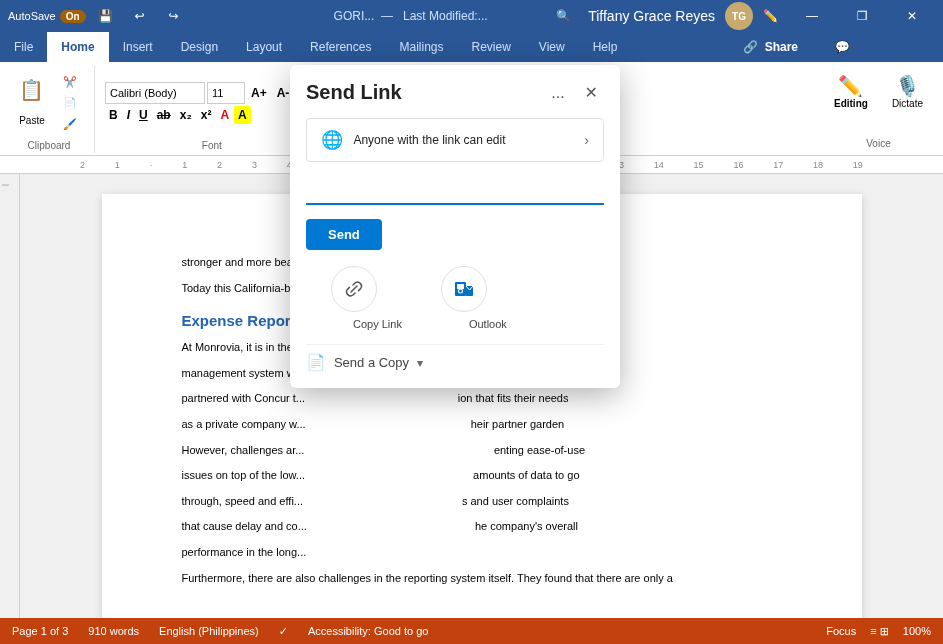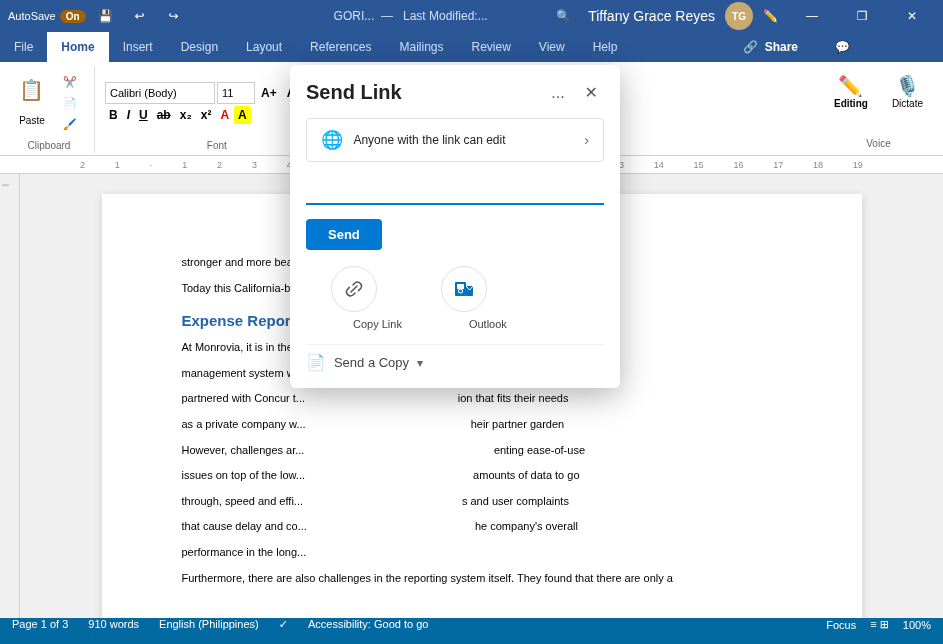--- a/index.html
+++ b/index.html
@@ -31,41 +31,41 @@
     .ribbon-group { display: flex; flex-direction: column; align-items: center; padding: 2px 8px; border-right: 1px solid #e0e0e0; min-width: fit-content; }
     .ribbon-group:last-child { border-right: none; }
     .ribbon-group-label { font-size: 10px; color: #666; margin-top: auto; padding-top: 2px; }
     .ribbon-group-content { display: flex; align-items: center; gap: 2px; flex: 1; }
     .rb-btn { display: flex; flex-direction: column; align-items: center; justify-content: center; padding: 3px 6px; cursor: pointer; border-radius: 3px; min-width: 32px; font-size: 11px; }
     .rb-btn .rb-icon { font-size: 20px; line-height: 1; }
     .rb-btn .rb-label { font-size: 10px; margin-top: 15px; text-align: center; }
     .rb-btn-large { flex-direction: column; padding: 4px 6px; min-width: 40px; height: 70px; justify-content: center; }
     .font-section { display: flex; flex-direction: column; gap: 2px; }
     .font-row { display: flex; align-items: center; gap: 2px; }
-    .font-select { border: 1px solid #ccc; padding: 2px 4px; font-size: 11px; width: 110px; height: 22px; cursor: pointer; }
+    .font-select { border: 1px solid #ccc; padding: 2px 4px; font-size: 11px; width: 100px; height: 22px; cursor: pointer; }
     .font-size-select { border: 1px solid #ccc; padding: 2px 4px; font-size: 11px; width: 38px; height: 22px; cursor: pointer; }
     .font-btns { display: flex; align-items: center; gap: 1px; }
     .fb { border: none; background: none; padding: 2px 4px; cursor: pointer; font-size: 12px; font-weight: 600; border-radius: 2px; }
     .share-btn { background: #2b5797; color: white; border: none; padding: 6px 14px; border-radius: 3px; font-size: 12px; cursor: pointer; font-weight: 600; display: flex; align-items: center; gap: 6px; }
     .comments-btn { background: none; border: 1px solid #2b5797; color: #2b5797; padding: 6px 14px; border-radius: 3px; font-size: 12px; cursor: pointer; font-weight: 600; display: flex; align-items: center; gap: 6px; }
     
     
     .styles-row { display: flex; gap: 4px; align-items: center; flex-wrap: nowrap; overflow: hidden; }
 
     
     .ruler { background: white; height: 18px; border-bottom: 1px solid #d0d0d0; display: flex; align-items: center; padding: 0 80px; font-size: 9px; color: #888; position: relative; overflow: hidden; }
     .ruler-numbers { display: flex; width: 100%; justify-content: space-between; }
 
     
     .doc-area { display: flex; height: calc(644px - 32px - 30px - 94px - 18px - 26px); position: relative; }
     .doc-scroll { flex: 1; overflow-y: auto; background: #f0f0f0; padding: 20px 60px; }
     .doc-page { background: white; margin: 0 auto; width: 760px; min-height: 500px; padding: 60px 80px; box-shadow: 0 2px 8px rgba(0,0,0,0.15); font-size: 11px; line-height: 1.6; color: #000; position: relative; }
 
     
-    .status-bar { background: #0369a1; height: 26px; display: flex; align-items: flex-start; padding: 0 12px; color: white; font-size: 11px; gap: 20px; position: absolute; bottom: 0; left: 0; right: 0; }
+    .status-bar { background: #c2410c; height: 26px; display: flex; align-items: center; padding: 0 12px; color: white; font-size: 11px; gap: 20px; position: absolute; bottom: 0; left: 0; right: 0; }
     .status-right { margin-left: auto; display: flex; align-items: center; gap: 14px; }
 
     
     .doc-heading { color: #2563ae; font-size: 15px; font-weight: 700; margin: 12px 0 6px 0; }
     .doc-para { margin-bottom: 8px; font-size: 11px; }
 
     
     .modal-overlay { position: absolute; top: 0; left: 0; right: 0; bottom: 0; z-index: 100; }
     .modal { position: absolute; top: 65px; left: 290px; width: 330px; background: white; border-radius: 6px; box-shadow: 0 8px 32px rgba(0,0,0,0.3); z-index: 200; padding: 16px; }
     .modal-header { display: flex; align-items: center; justify-content: space-between; margin-bottom: 14px; }

